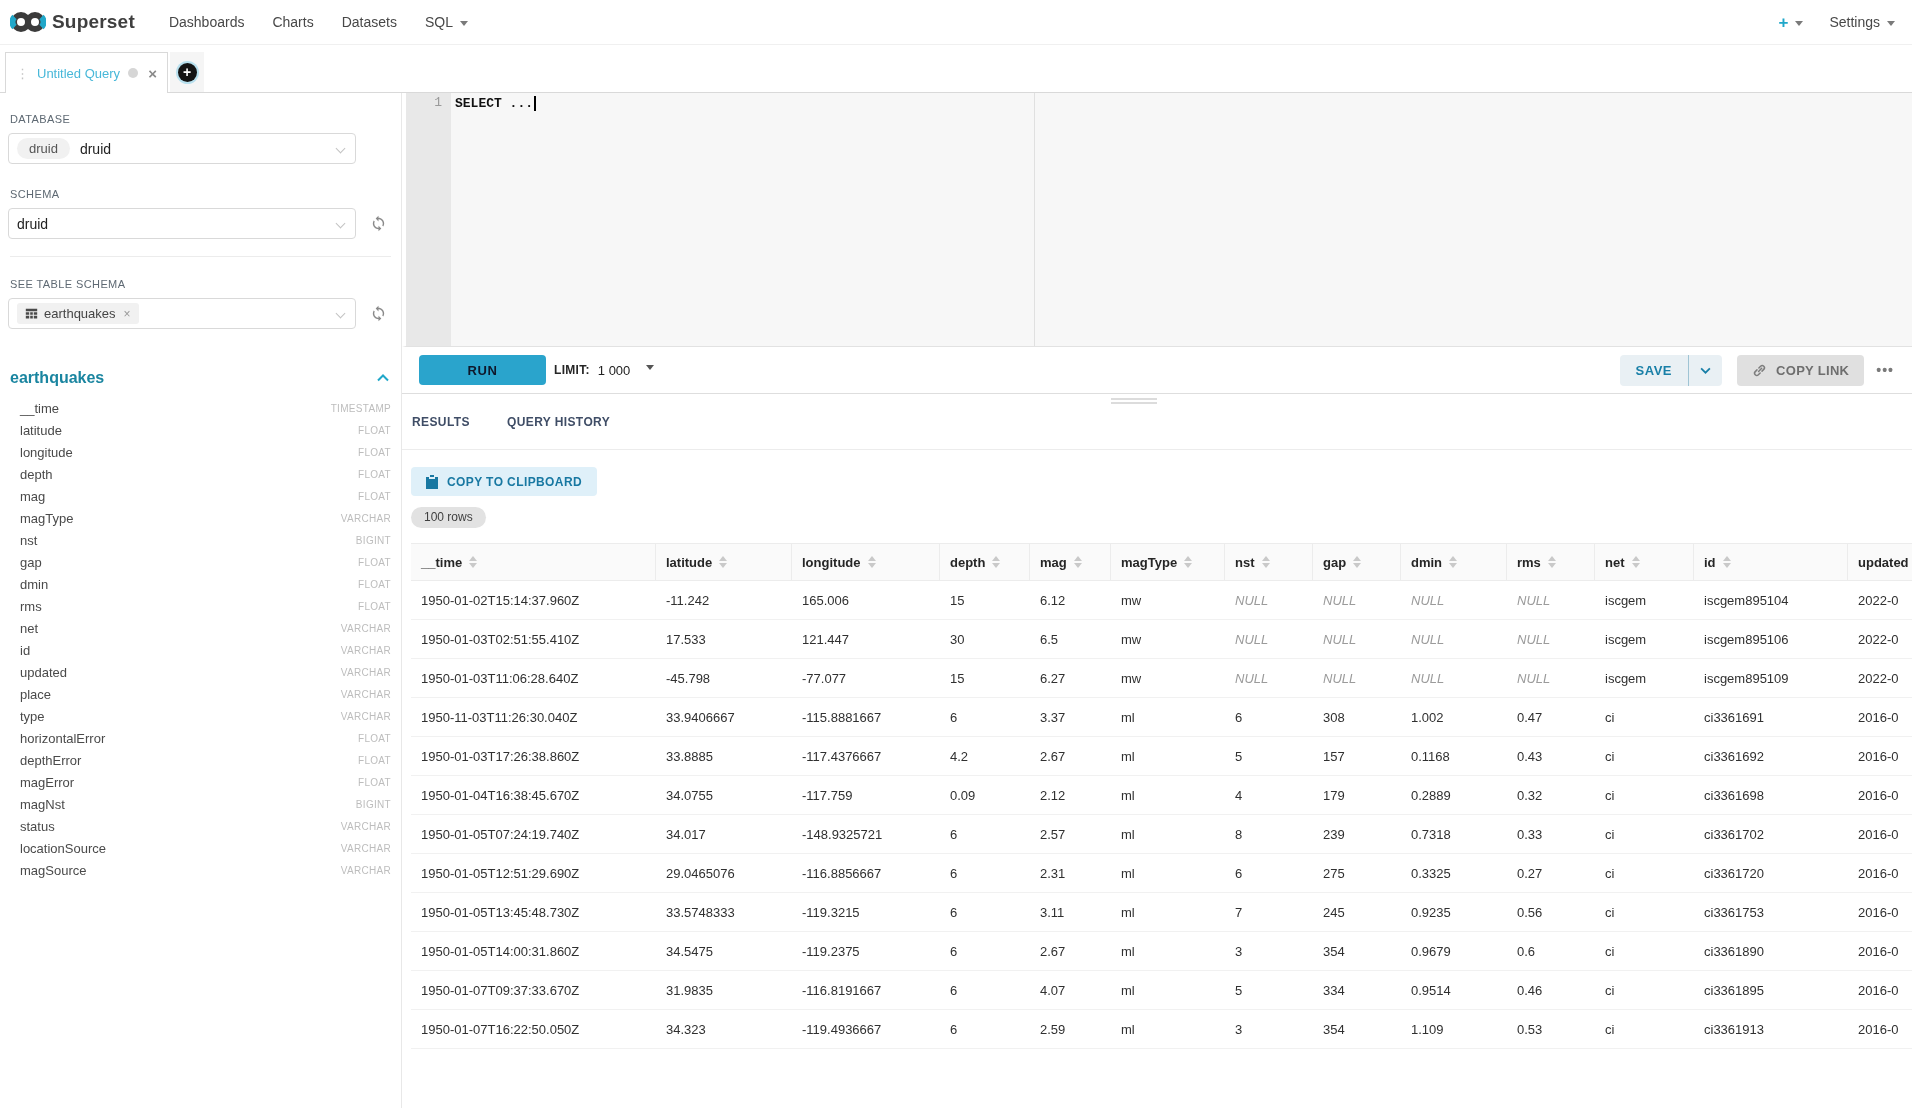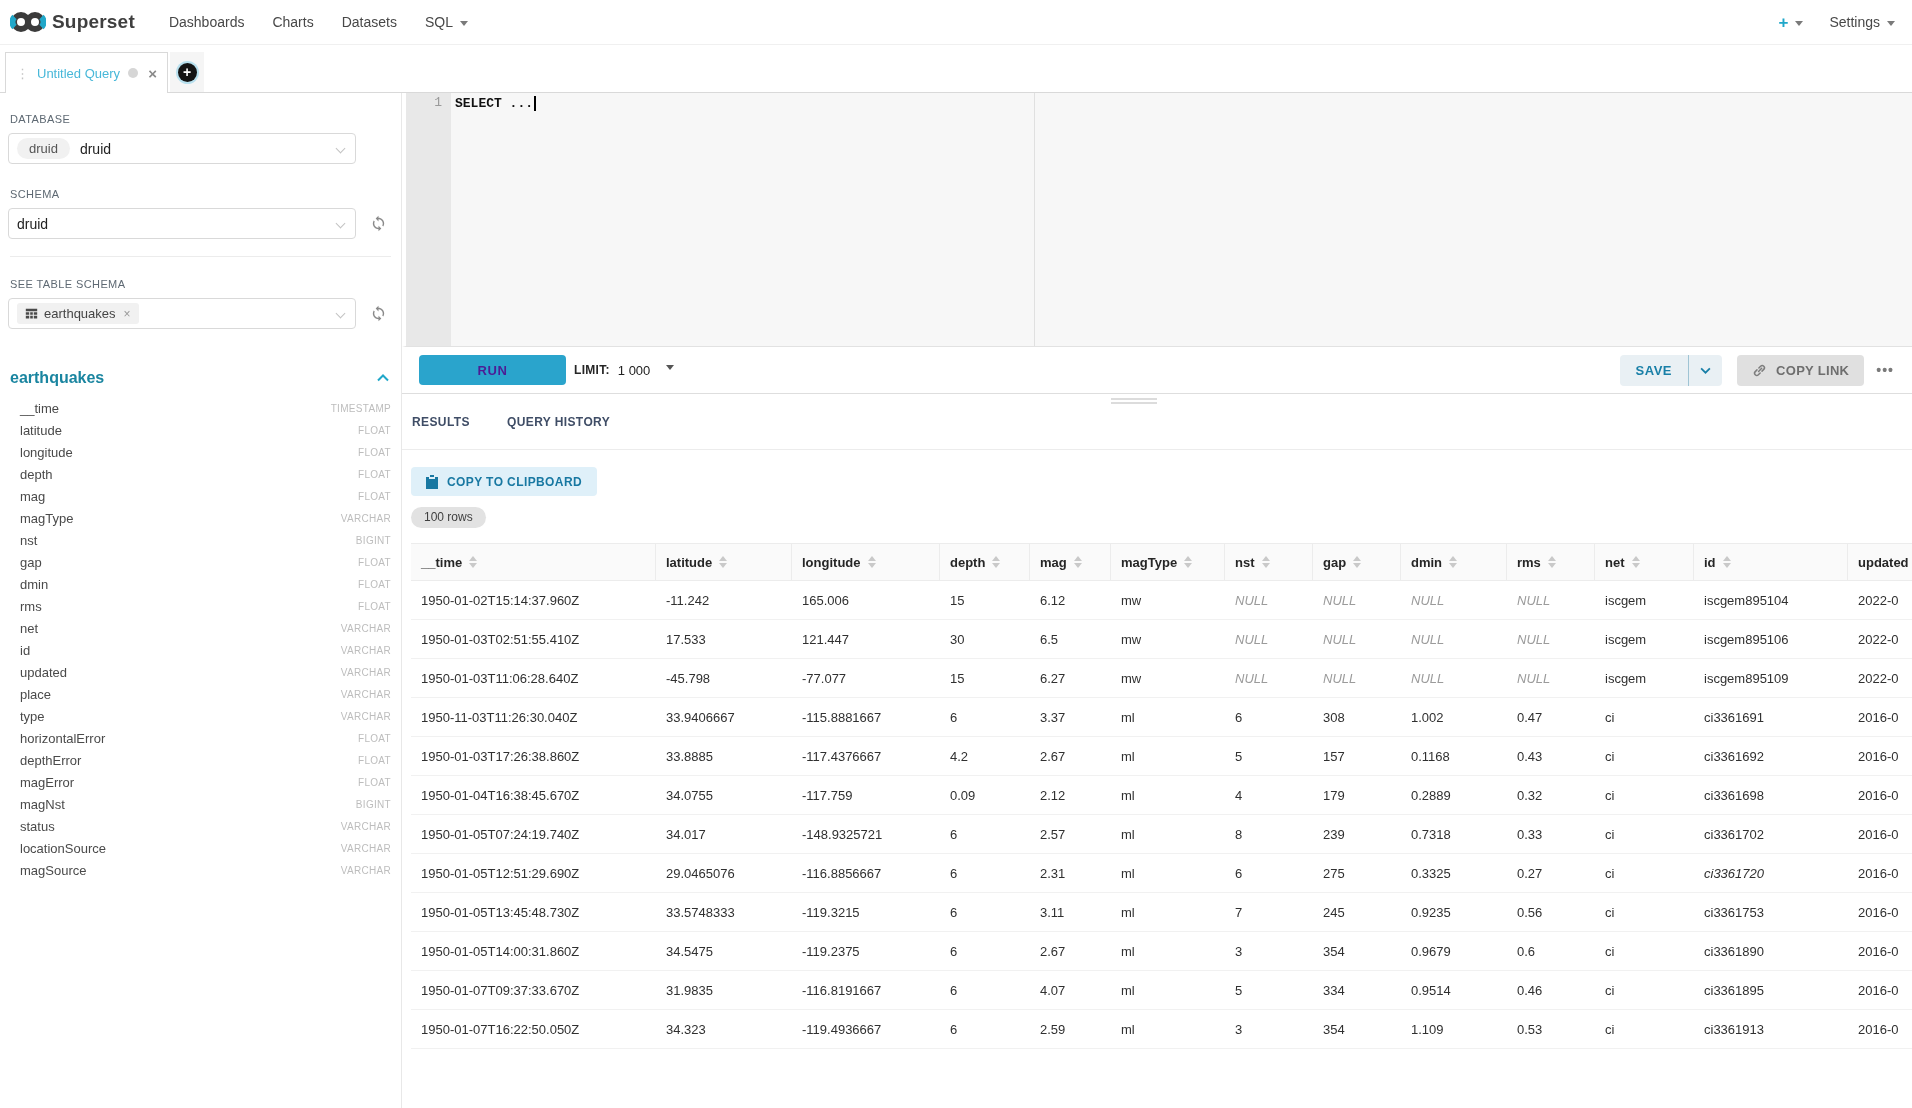--- a/index.html
+++ b/index.html
@@ -56,21 +56,21 @@
   
   .main{flex:1;display:flex;flex-direction:column;min-width:0}
   .editor{height:254px;flex:none;position:relative;background:#f7f7f7;border-bottom:1px solid #e2e2e2;border-left:4px solid #fff;cursor:text}
   .gutter{position:absolute;left:0;top:0;bottom:0;width:45px;background:#e8e8e8;color:#9a9a9a;font-family:"Liberation Mono",monospace;font-size:13px;text-align:right;padding:2px 9px 0 0}
   .codeline{position:absolute;left:49px;top:2px;height:17px;display:flex;align-items:center;font-family:"Liberation Mono",monospace;font-size:13px;font-weight:bold;color:#111;white-space:pre}
   .cursorbar{width:2px;height:15px;background:#000;margin-left:1px}
   .printmargin{position:absolute;left:628px;top:0;bottom:0;width:1px;background:#e0e0e0}
 
   
   .sqltoolbar{height:47px;flex:none;display:flex;align-items:center;padding:0 18px 0 17px;border-bottom:1px solid #dedede;background:#fff}
-  .run-btn{width:147px;height:30px;border:none;border-radius:4px;background:var(--run_button);color:#4c1d95;font-weight:bold;font-size:13px;letter-spacing:.6px;display:flex;align-items:center;justify-content:center;cursor:pointer;font-family:inherit}
+  .run-btn{width:127px;height:30px;border:none;border-radius:4px;background:var(--run_button);color:#0f172a;font-weight:bold;font-size:13px;letter-spacing:.6px;display:flex;align-items:center;justify-content:center;cursor:pointer;font-family:inherit}
   .limit{display:flex;align-items:flex-start;margin-left:8px;cursor:pointer}
   .limit-label{font-size:12px;font-weight:bold;color:#262626;letter-spacing:.3px}
   .limit-value{font-size:13px;color:#222;margin-left:8px}
   .limit .caret{margin-left:16px;border-top-color:#555}
   .tb-spacer{flex:1}
   .save-split{display:flex;align-items:stretch;height:31px;background:#e9f0f4;border-radius:4px;overflow:hidden;cursor:pointer}
   .save-main{display:flex;align-items:center;padding:0 16px;color:var(--save_text);font-weight:bold;font-size:13px;letter-spacing:.5px}
   .save-divider{width:1px;background:#9fc4d4}
   .save-caret{display:flex;align-items:center;padding:0 11px}
   .copylink{display:flex;align-items:center;gap:9px;height:31px;background:#e0e0e0;border-radius:4px;padding:0 15px;margin-left:15px;color:#6e6e6e;font-weight:bold;font-size:13px;letter-spacing:.3px;cursor:pointer}
@@ -572,21 +572,21 @@
                 <div class="gc" style="width: 136px;">29.0465076</div>
                 <div class="gc" style="width: 148px;">-116.8856667</div>
                 <div class="gc" style="width: 90px;">6</div>
                 <div class="gc" style="width: 81px;">2.31</div>
                 <div class="gc" style="width: 114px;">ml</div>
                 <div class="gc" style="width: 88px;">6</div>
                 <div class="gc" style="width: 88px;">275</div>
                 <div class="gc" style="width: 106px;">0.3325</div>
                 <div class="gc" style="width: 88px;">0.27</div>
                 <div class="gc" style="width: 99px;">ci</div>
-                <div class="gc" style="width: 154px; font-style: italic;">ci3361720</div>
+                <div class="gc" style="width: 154px;">ci3361720</div>
                 <div class="gc" style="width: 140px;">2016-0</div>
               </div>
               <div class="grow">
                 <div class="gc" style="width: 245px;">1950-01-05T13:45:48.730Z</div>
                 <div class="gc" style="width: 136px;">33.5748333</div>
                 <div class="gc" style="width: 148px;">-119.3215</div>
                 <div class="gc" style="width: 90px;">6</div>
                 <div class="gc" style="width: 81px;">3.11</div>
                 <div class="gc" style="width: 114px;">ml</div>
                 <div class="gc" style="width: 88px;">7</div>

